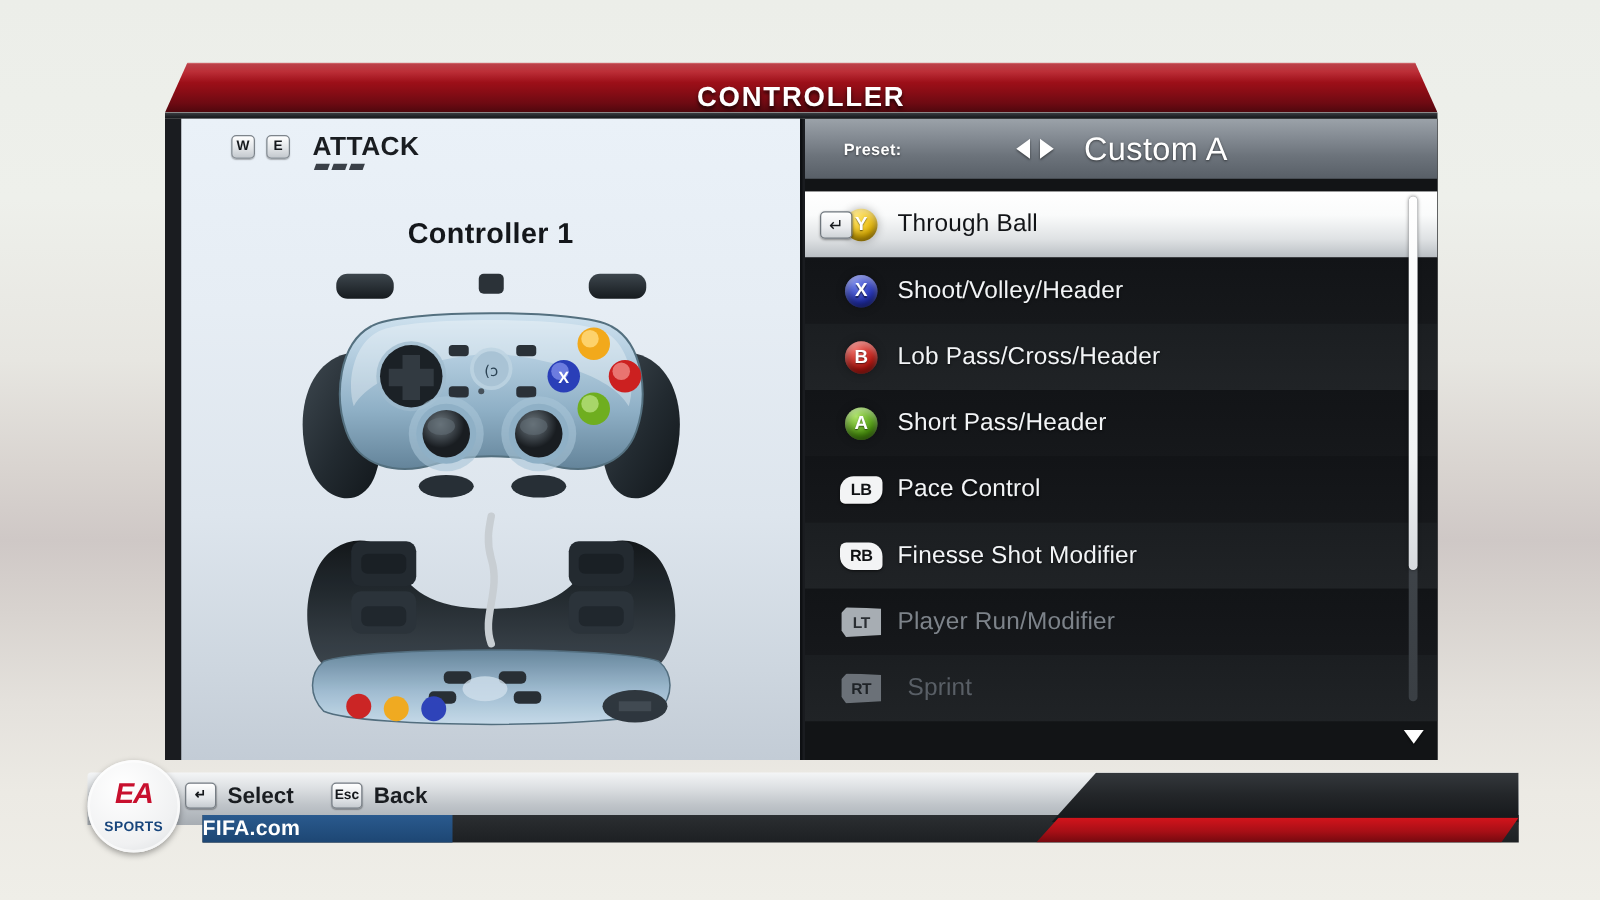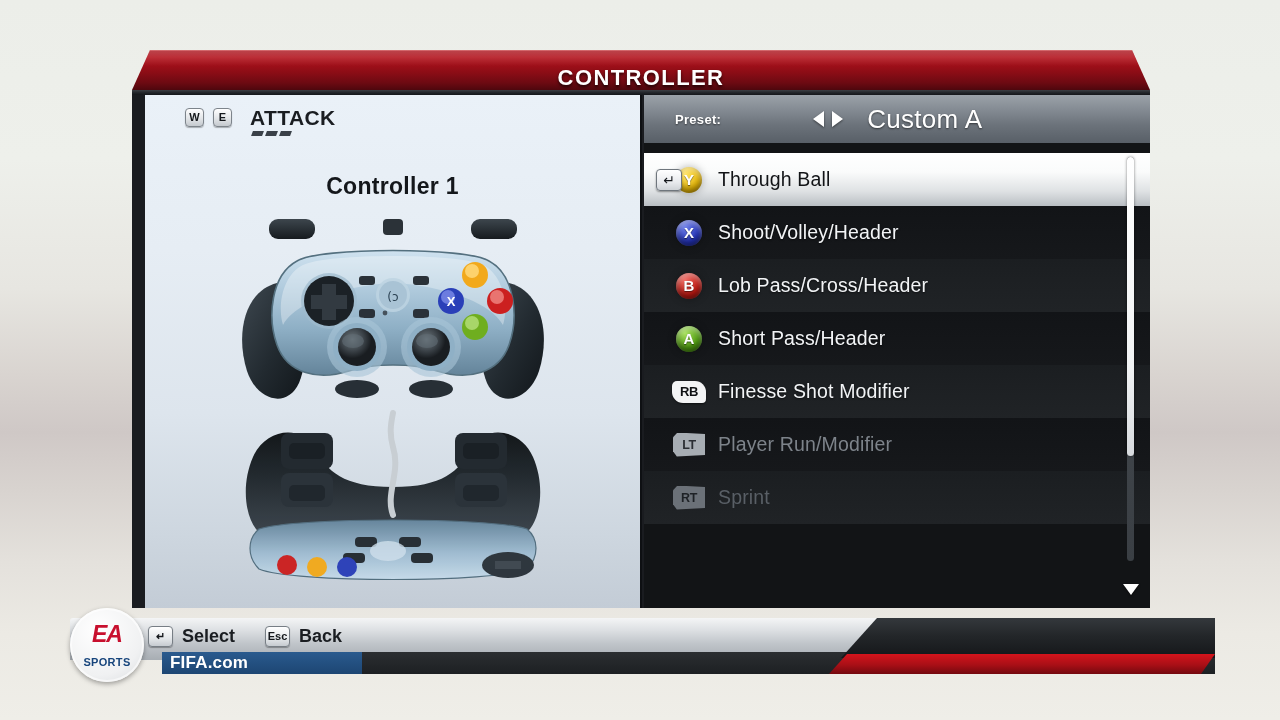--- a/index.html
+++ b/index.html
@@ -232,21 +232,21 @@
   }
   .list-row .row-text {
     color: #f2f4f6;
     font-size: 19.5px;
     letter-spacing: .15px;
     text-shadow: 0 1px 2px rgba(0,0,0,.6);
   }
   .list-row.dark   { background: linear-gradient(180deg,#121417 0%, #16181b 100%); }
   .list-row.darker { background: linear-gradient(180deg,#1b1e21 0%, #202326 100%); }
   .list-row.dim .row-text { color: #7d838a; text-shadow:none; }
-  .list-row.dimmer .row-text { color: #595f66; text-shadow:none; }
+  .list-row.dimmer .row-text { color: #595f66; text-shadow:none;margin-left:8px; }
 
   .list-row.selected {
     background: linear-gradient(180deg,#ffffff 0%, #fafbfb 36%, #dfe2e4 72%, #b9bec3 100%);
     box-shadow: 0 1px 3px rgba(0,0,0,.45);
   }
   .list-row.selected .row-text {
     color: #121417;
     text-shadow: none;
   }
   .enter-key {
@@ -385,21 +385,20 @@
     position: absolute;
     left: 92px; top: 34px;
     width: 200px; height: 22px;
     background: linear-gradient(180deg,#2a5a8e 0%, #1d4673 100%);
     color: #ffffff;
     font-size: 17px;
     font-weight: bold;
     letter-spacing: .2px;
     display: flex;
     align-items: center;
-    padding-left: 8px;
   }
   .ea-logo {
     position: absolute;
     left: 0; top: -10px;
     width: 74px; height: 74px;
     border-radius: 50%;
     background: radial-gradient(circle at 38% 30%, #ffffff, #f0f1f2 65%, #d7dadd 100%);
     box-shadow: 0 2px 5px rgba(0,0,0,.35), inset 0 0 0 2px rgba(255,255,255,.6);
     display: flex;
     flex-direction: column;
@@ -643,20 +642,26 @@
           <span class="row-text">Lob Pass/Cross/Header</span>
         </div>
 
         <div class="list-row dark">
           <span class="badge-slot">
             <span class="btn-circle a">A</span>
           </span>
           <span class="row-text">Short Pass/Header</span>
         </div>
 
+        <div class="list-row dark">
+          <span class="badge-slot">
+            <span class="bumper lb">LB</span>
+          </span>
+          <span class="row-text">Pace Control</span>
+        </div>
 
         <div class="list-row darker">
           <span class="badge-slot">
             <span class="bumper rb">RB</span>
           </span>
           <span class="row-text">Finesse Shot Modifier</span>
         </div>
 
         <div class="list-row dark dim">
           <span class="badge-slot">

